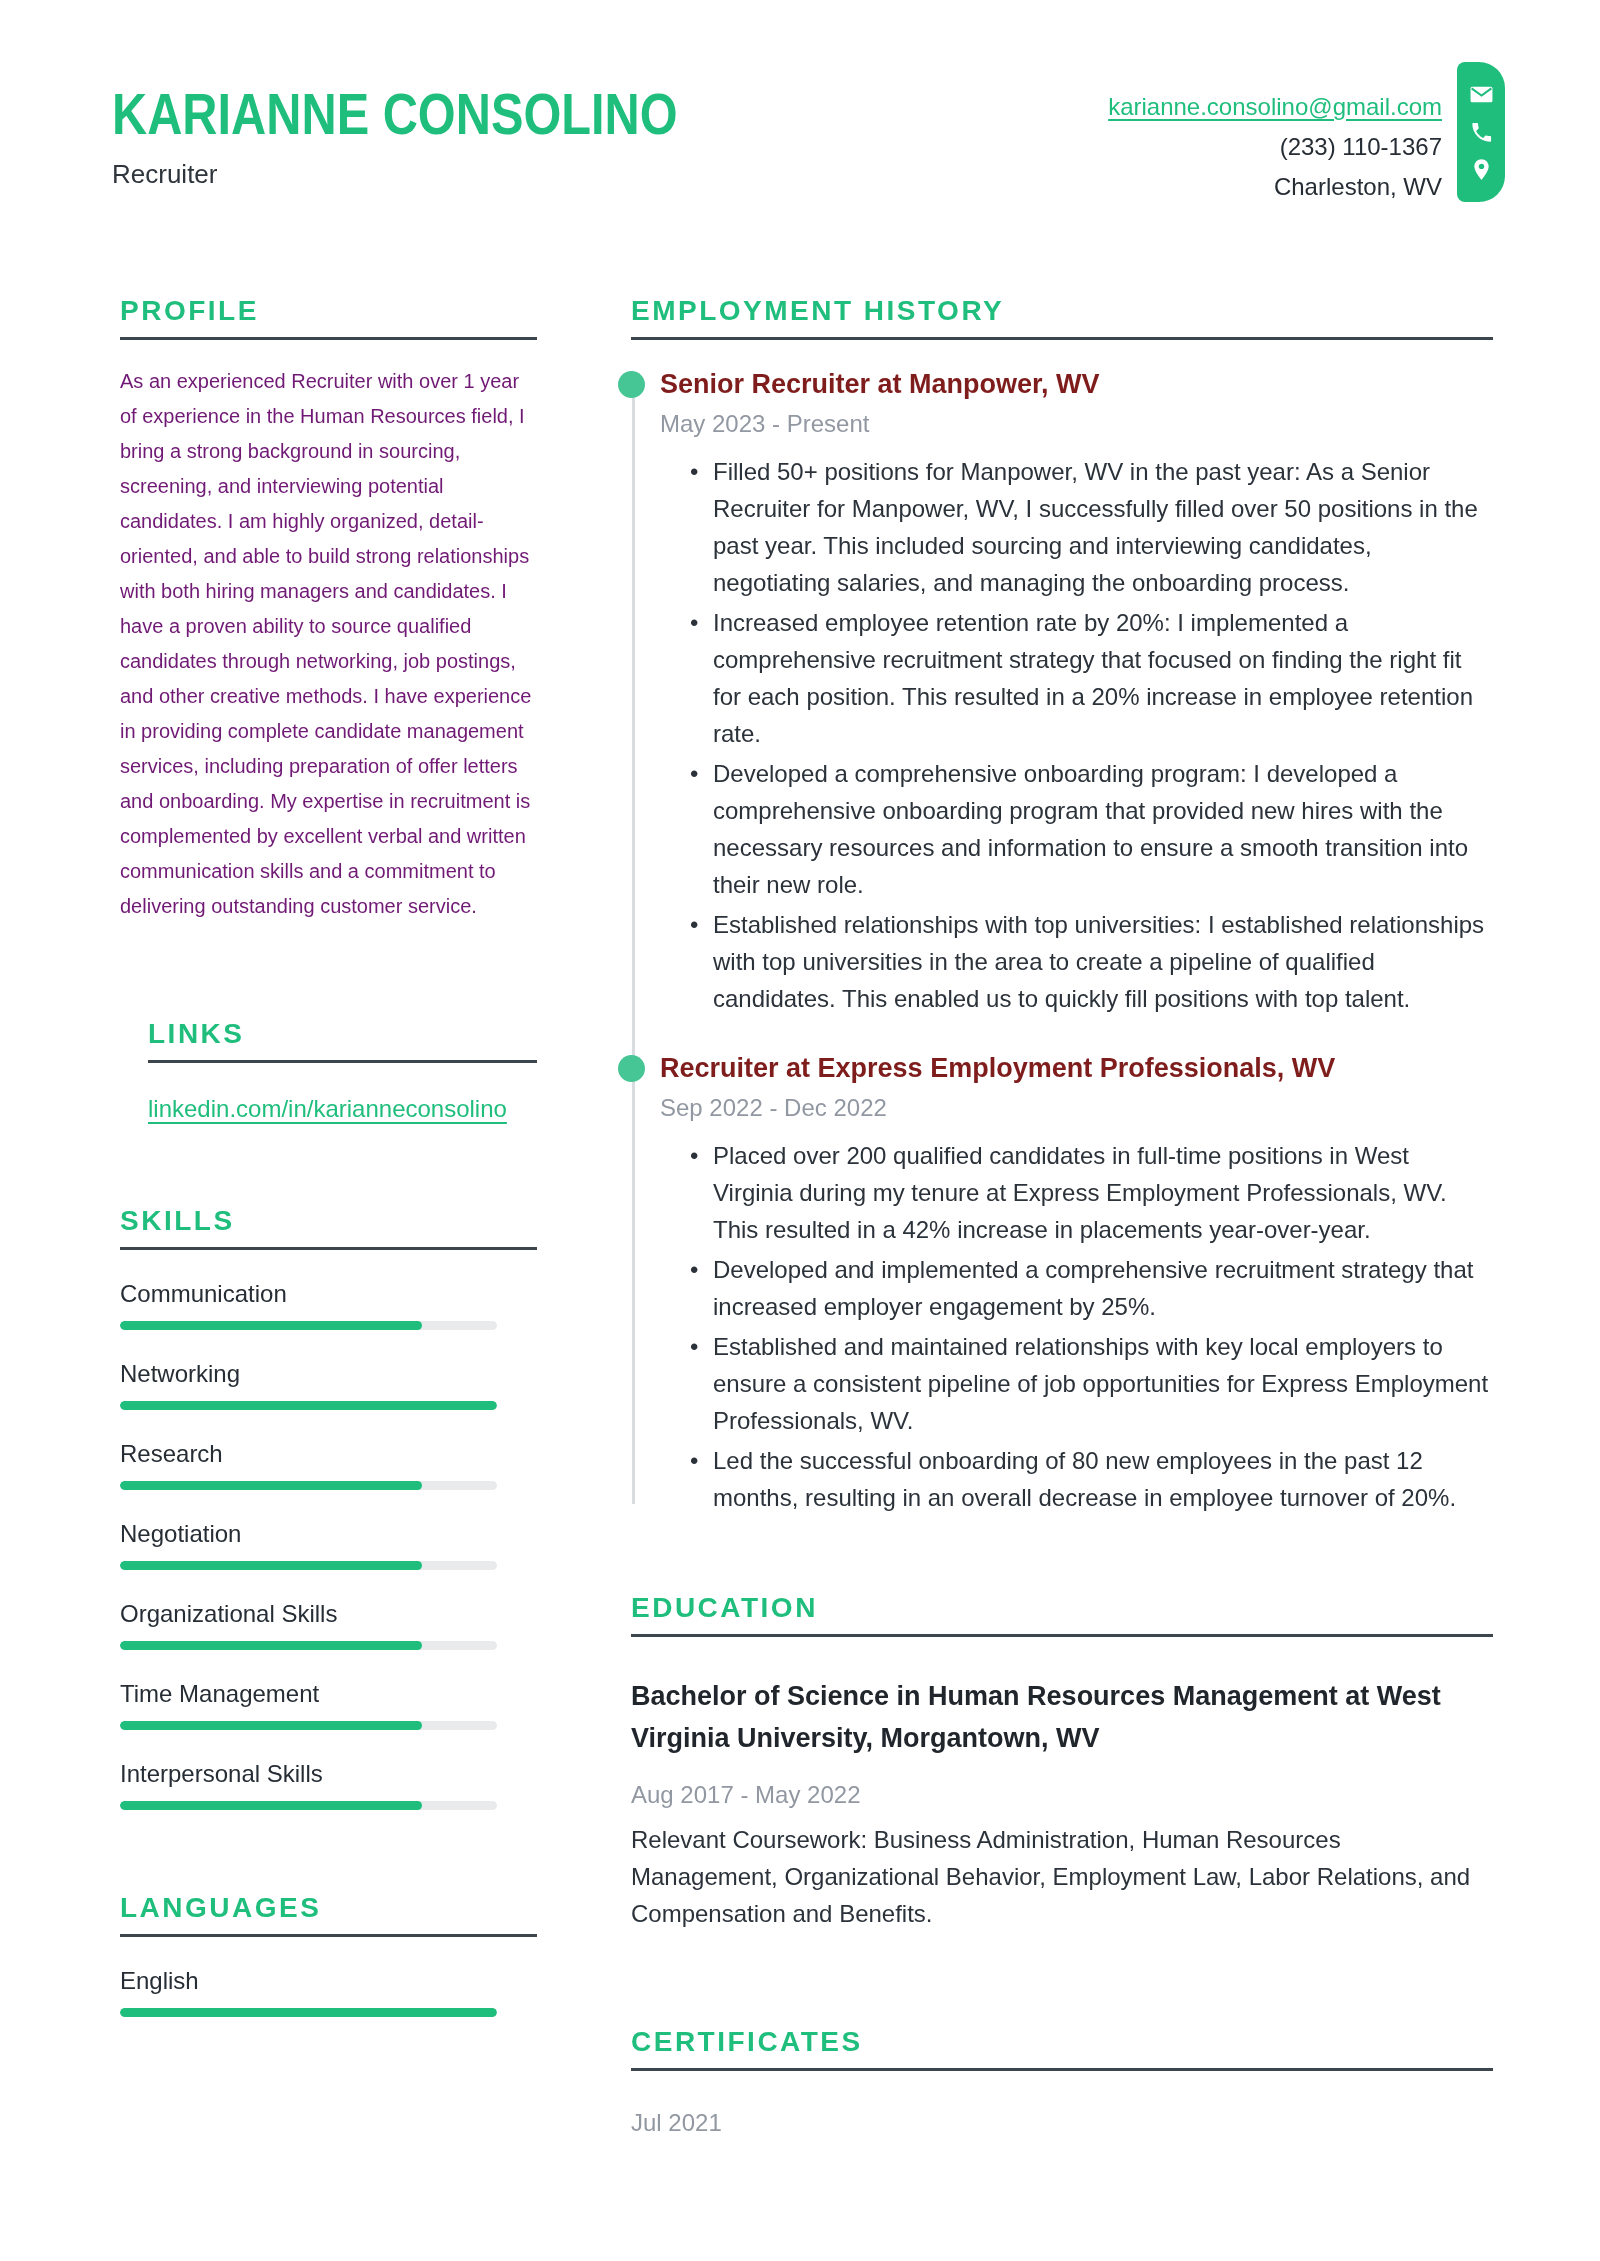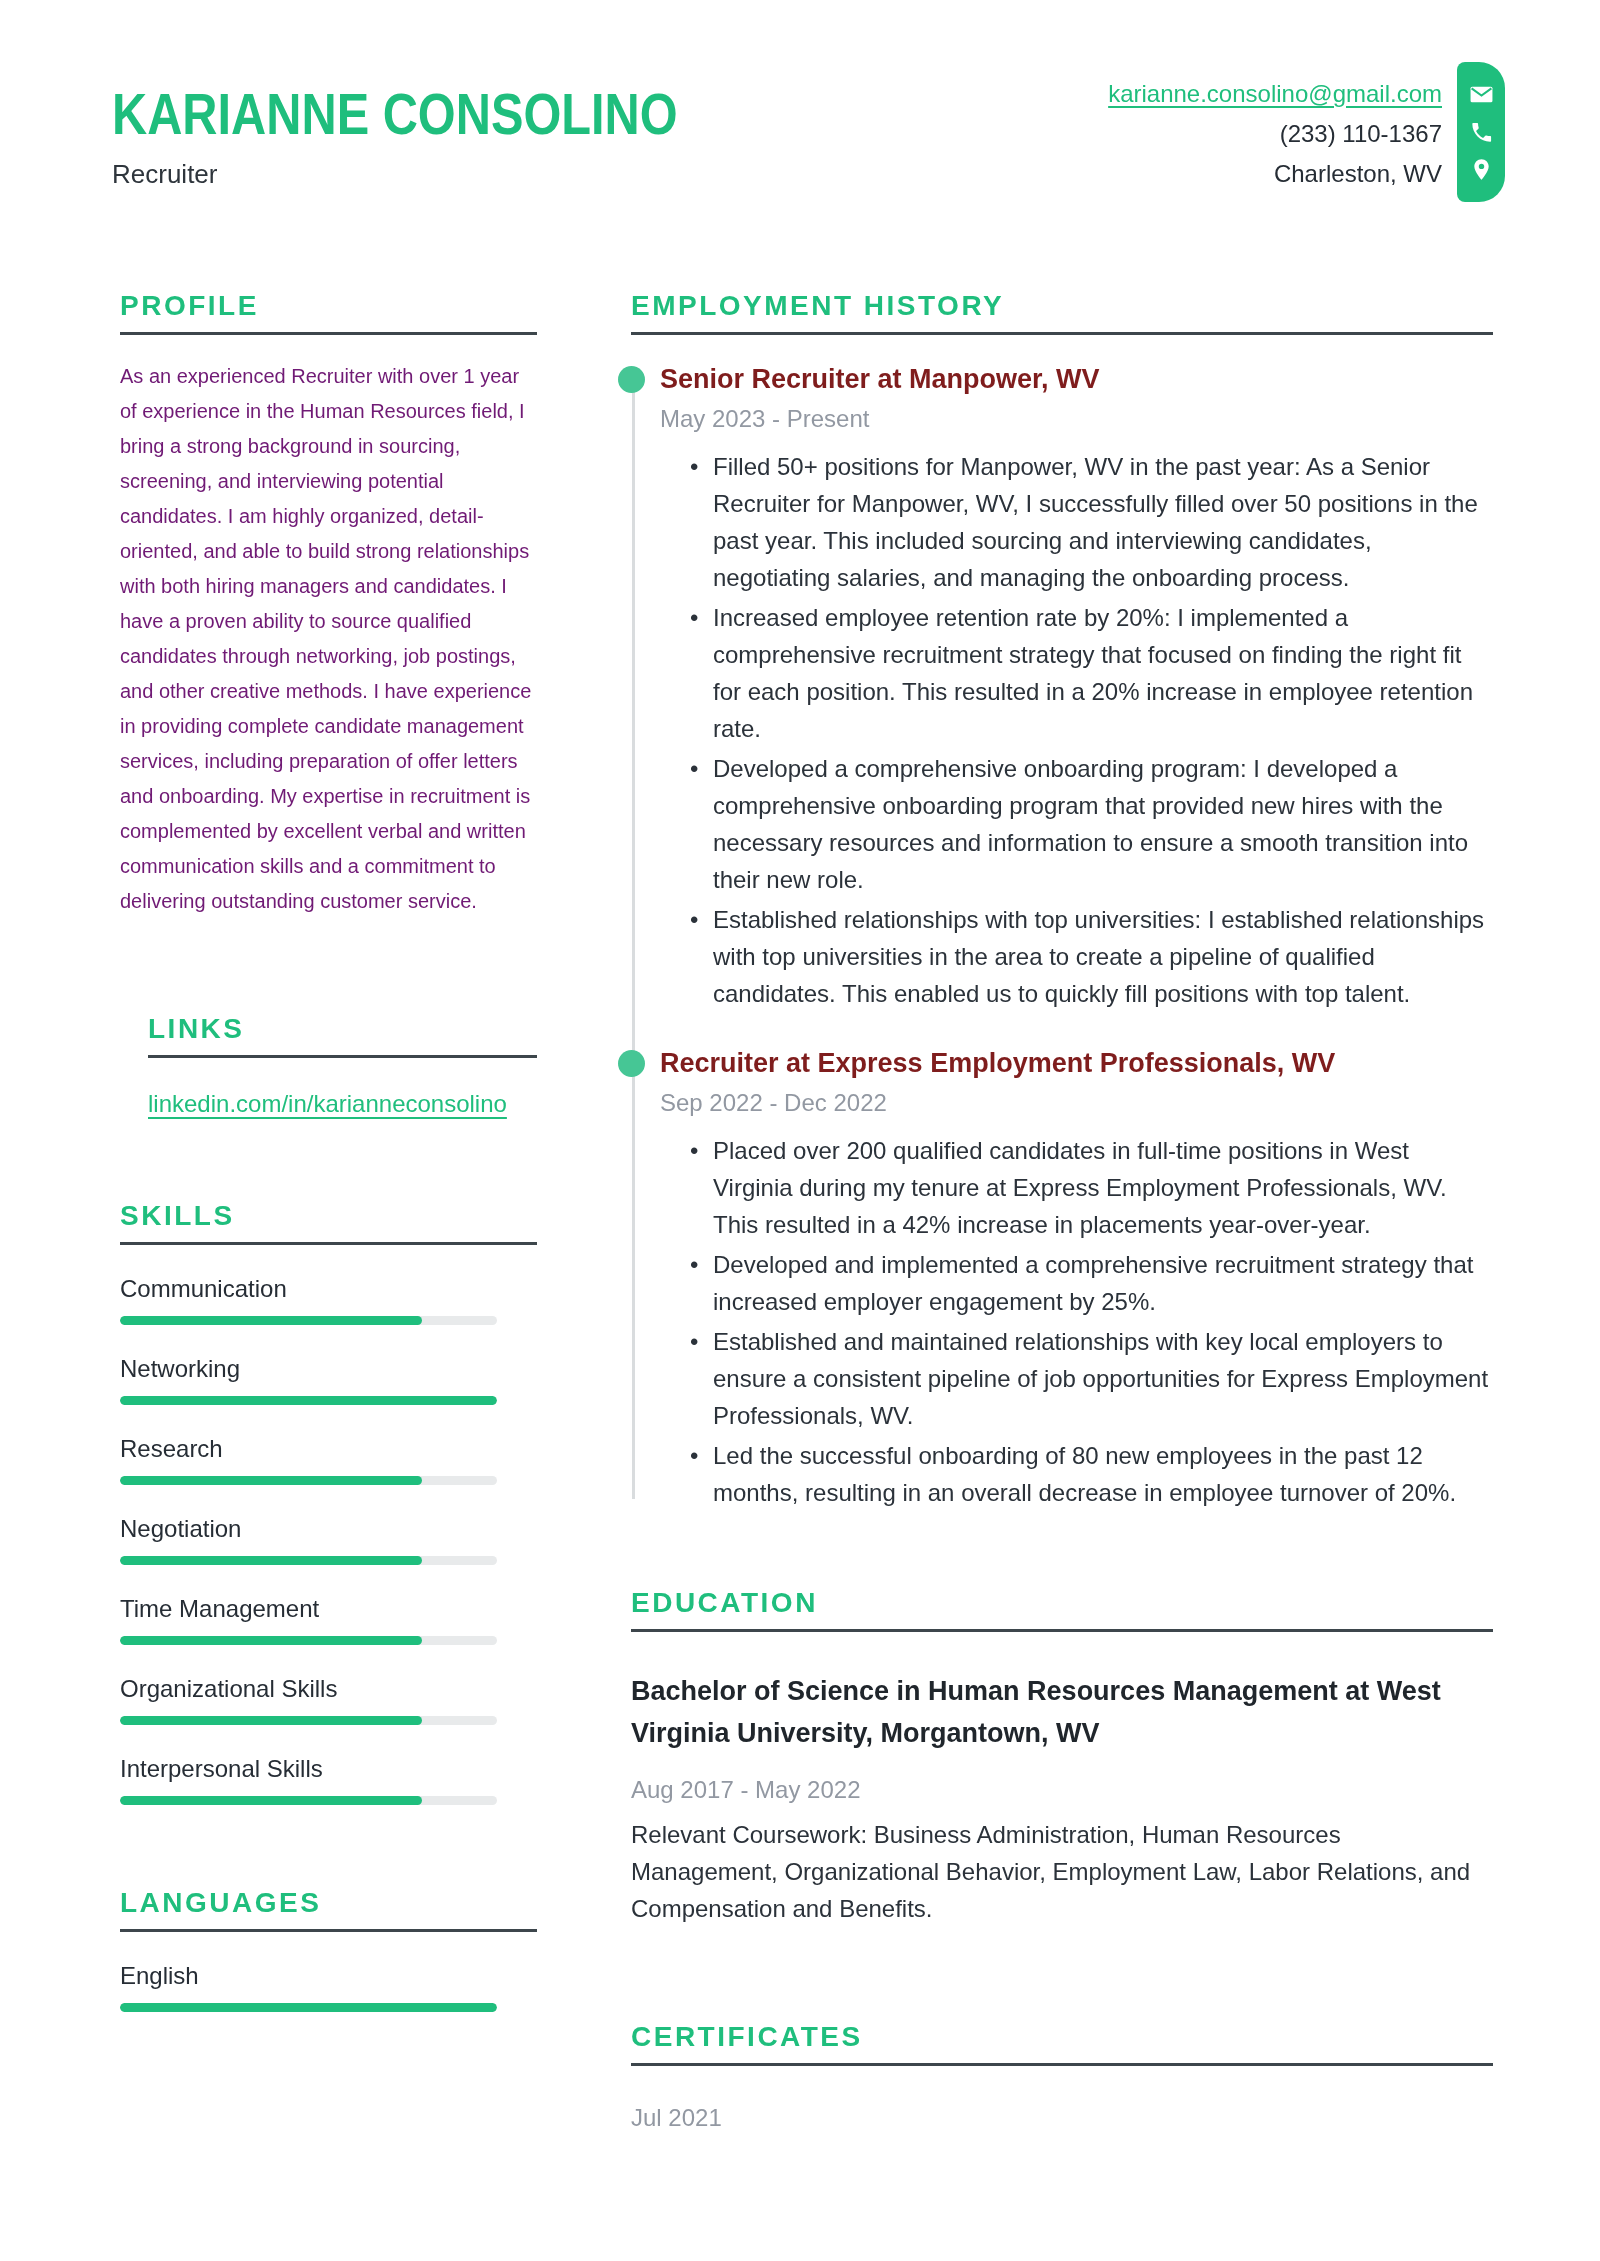--- a/index.html
+++ b/index.html
@@ -26,21 +26,21 @@
     font-weight: bold;
     letter-spacing: 0px;
     line-height: 1.05;
     transform: scaleX(0.84);
     transform-origin: left top;
     white-space: nowrap;
     margin-top: 22px;
   }
   .subtitle { font-size: 26px; color: #2e353c; margin-top: 14px; }
   .contact { display: flex; align-items: flex-start; }
-  .contact-rows { text-align: right; font-size: 24px; line-height: 40px; margin-top: 12px; color: #262d35; }
+  .contact-rows { text-align: right; font-size: 24px; line-height: 40px; margin-top: 25px; color: #262d35; }
   .contact-rows a { color: var(--accent); text-decoration: underline; text-decoration-thickness: 1.5px; text-underline-offset: 4px; cursor: pointer; }
   .pill {
     width: 48px; height: 140px; margin-left: 15px;
     background: var(--accent);
     border-radius: 8px 26px 26px 8px;
     display: flex; flex-direction: column; align-items: center; justify-content: space-evenly;
     padding: 8px 0;
   }
   .pill svg { width: 25px; height: 25px; display: block; }
 
@@ -177,27 +177,27 @@
               <div class="fill" style="width: 80%;"></div>
             </div>
         </div>
         <div class="meter">
           <div class="label">Negotiation</div>
           <div class="track">
               <div class="fill" style="width: 80%;"></div>
             </div>
         </div>
         <div class="meter">
+          <div class="label">Organizational Skills</div>
+          <div class="track">
+              <div class="fill" style="width: 80%;"></div>
+            </div>
+        </div>
+        <div class="meter">
           <div class="label">Time Management</div>
-          <div class="track">
-              <div class="fill" style="width: 80%;"></div>
-            </div>
-        </div>
-        <div class="meter">
-          <div class="label">Organizational Skills</div>
           <div class="track">
               <div class="fill" style="width: 80%;"></div>
             </div>
         </div>
         <div class="meter">
           <div class="label">Interpersonal Skills</div>
           <div class="track">
               <div class="fill" style="width: 80%;"></div>
             </div>
         </div>

